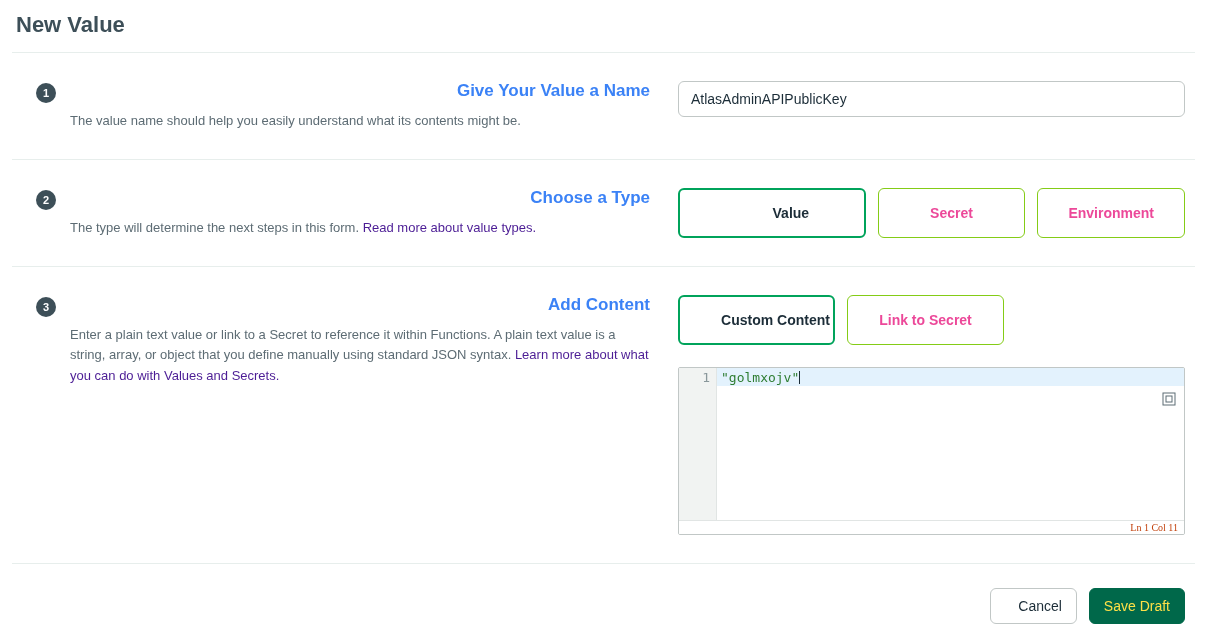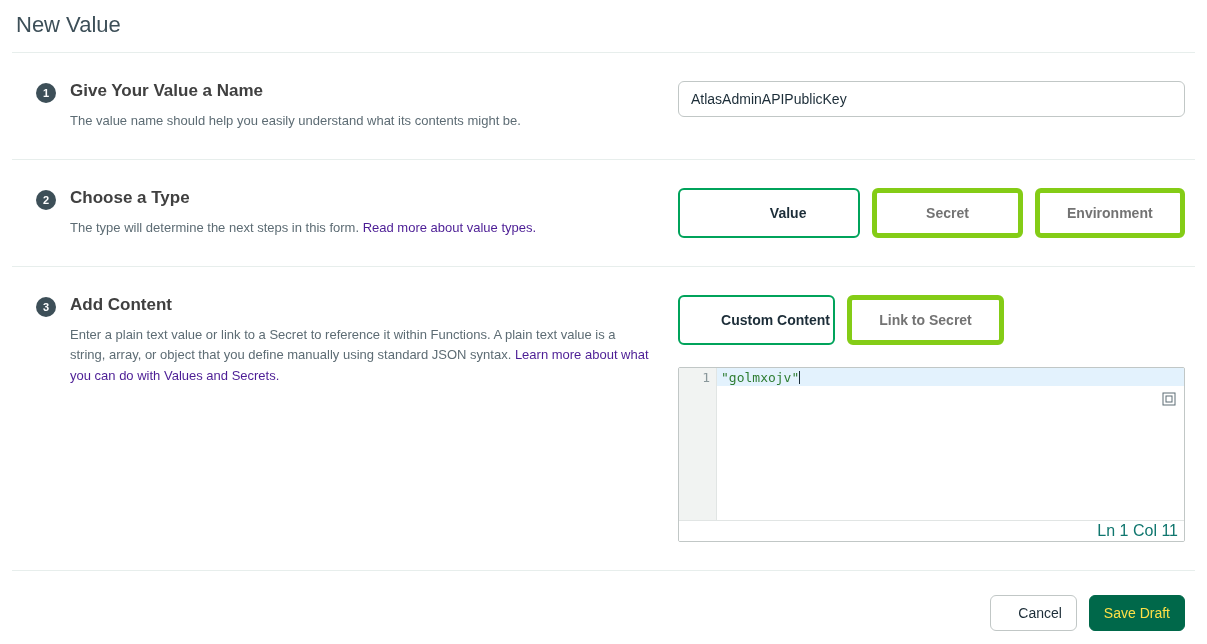--- a/index.html
+++ b/index.html
@@ -5,21 +5,21 @@
   * { box-sizing: border-box; margin: 0; padding: 0; }
   body {
     font-family: -apple-system, BlinkMacSystemFont, "Segoe UI", Helvetica, Arial, sans-serif;
     background: #fff;
     color: #1c2d38;
     padding: 8px 12px 30px 12px;
     font-size: 14px;
   }
   .page-title {
     font-size: 22px;
-    font-weight: 400;
+    font-weight: 700;
     color: #3d4f58;
     padding: 4px 4px 14px 4px;
   }
   .section {
     border-top: 1px solid #e7eeec;
     padding: 28px 10px 28px 24px;
     display: flex;
     align-items: flex-start;
     gap: 14px;
   }
@@ -42,22 +42,23 @@
     flex-shrink: 0;
     margin-top: 2px;
   }
   .step-left {
     flex: 0 0 580px;
     max-width: 580px;
   }
   .step-title {
     font-size: 17px;
     font-weight: 600;
-    color: #404040;
+    color: #3b82f6;
     margin-bottom: 10px;
+    text-align: right;
   }
   .step-desc {
     font-size: 13px;
     color: #5d6c74;
     line-height: 1.55;
   }
   .step-desc a, .link {
     color: #4c1d95;
     text-decoration: none;
     cursor: pointer;
@@ -76,26 +77,26 @@
     color: #1c2d38;
     height: 36px;
   }
   .btn-row {
     display: flex;
     gap: 12px;
   }
   .seg-btn {
     flex: 1;
     height: 50px;
-    border: 5px solid #84cc16;
+    border: 1px solid #84cc16;
     border-radius: 6px;
     background: #fff;
     font-size: 14px;
     font-weight: 600;
-    color: #737373;
+    color: #ec4899;
     text-align: center;
     display: flex; align-items: center; justify-content: center;
     cursor: pointer;
   }
   .seg-btn.selected {
     border: 2px solid #00a35b;
     color: #1c2d38;
     padding-left: 38px;
   }
   .seg-btn.alt {
@@ -149,23 +150,23 @@
     vertical-align: middle;
   }
   .editor-corner {
     position: absolute;
     right: 8px; top: 24px;
     width: 14px; height: 14px;
     color: #5d6c74;
   }
   .editor-status {
     border-top: 1px solid #e1e5e4;
-    font-family: Liberation Sans, sans-serif;
-    font-size: 16px;
-    color: #0f766e;
+    font-family: Liberation Serif, serif;
+    font-size: 10px;
+    color: #c2410c;
     text-align: right;
     padding: 1px 6px;
     background: #fff;
   }
   .btn {
     height: 36px;
     border-radius: 6px;
     padding: 0 14px;
     font-size: 14px;
     font-weight: 500;

